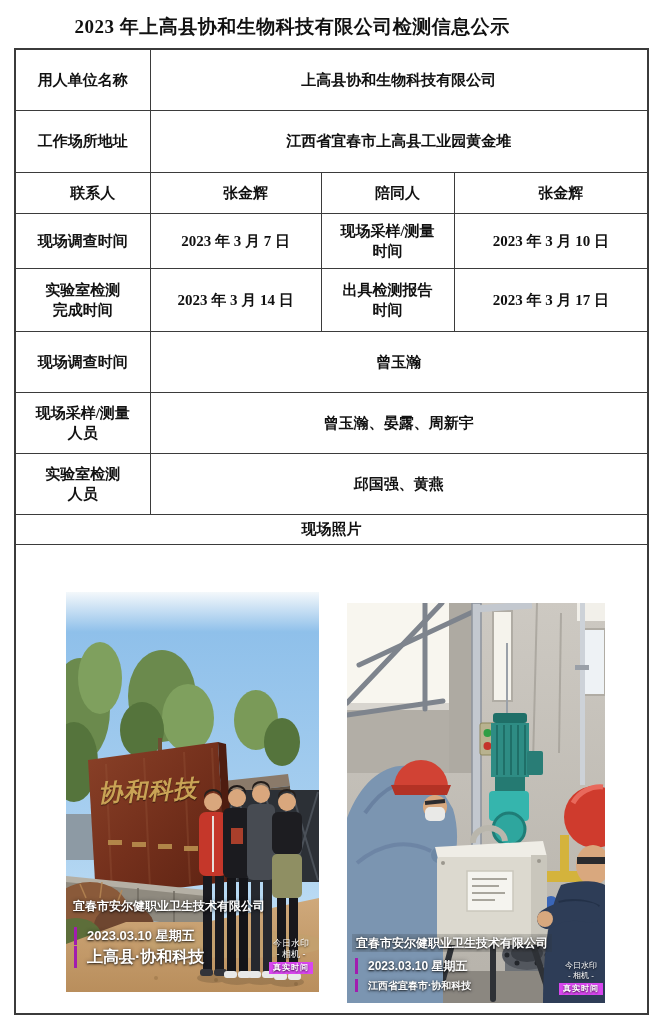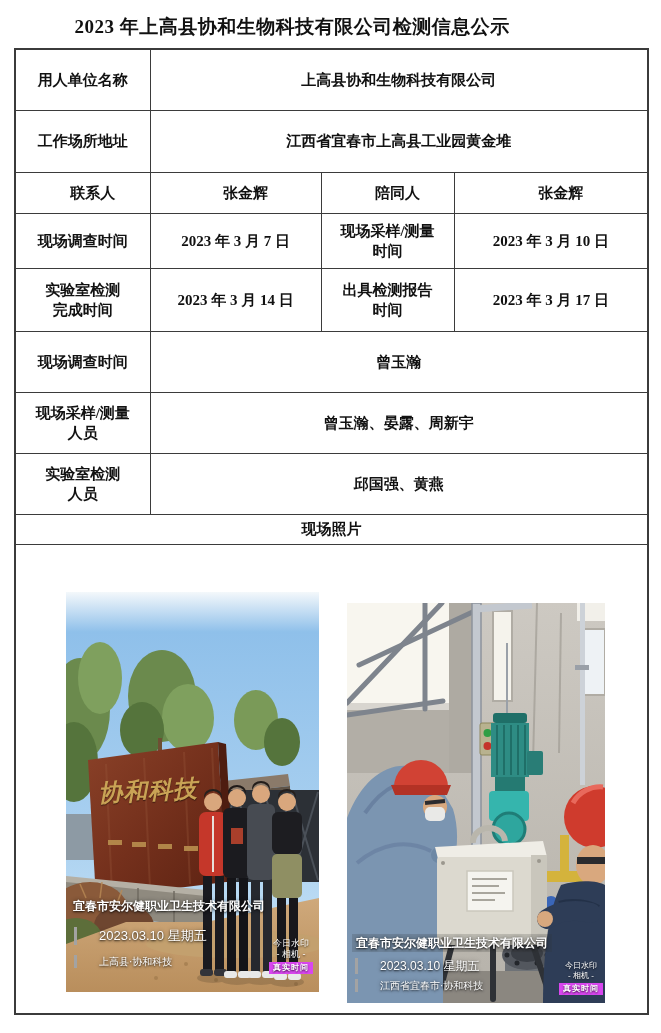--- a/index.html
+++ b/index.html
@@ -27,25 +27,25 @@
   .photo-left{left:50px;top:47px;width:253px;height:400px;}
   .photo-right{left:331px;top:58px;width:258px;height:400px;}
   .photo svg{position:absolute;left:0;top:0;}
 
   
   .wm{position:absolute;color:#fff;text-shadow:0 1px 2px rgba(0,0,0,.75),0 0 4px rgba(0,0,0,.45);
       font-family:"Liberation Sans","DejaVu Sans",sans-serif;white-space:nowrap;}
   .wm-company{left:7px;font-weight:bold;font-size:12px;}
   .photo-left .wm-company{bottom:78px;}
   .photo-right .wm-company{bottom:51px;background:rgba(50,50,50,.18);padding:1px 4px;left:5px;}
-  .wm-bar{border-left:3px solid #a3a3a3;padding-left:22px;font-weight:normal;}
+  .wm-bar{border-left:3px solid #a21caf;padding-left:10px;font-weight:bold;}
   .wm-date{left:8px;font-size:13px;}
   .photo-left .wm-date{bottom:47px;}
   .photo-right .wm-date{bottom:29px;font-size:12px;}
-  .wm-loc{left:8px;font-size:10px;}
+  .wm-loc{left:8px;font-size:16px;}
   .photo-left .wm-loc{bottom:24px;}
   .photo-right .wm-loc{bottom:11px;font-size:10px;}
 
   .wm-app{position:absolute;text-align:center;color:#fff;
           font-family:"Liberation Sans","DejaVu Sans",sans-serif;
           text-shadow:0 1px 2px rgba(0,0,0,.8);line-height:1.25;}
   .photo-left .wm-app{right:6px;bottom:18px;font-size:9px;}
   .photo-right .wm-app{right:2px;bottom:8px;font-size:8px;}
   .wm-badge{display:inline-block;background:#d946ef;color:#fff;padding:1px 4px;
             margin-top:2px;font-size:8px;font-weight:bold;letter-spacing:1px;}

